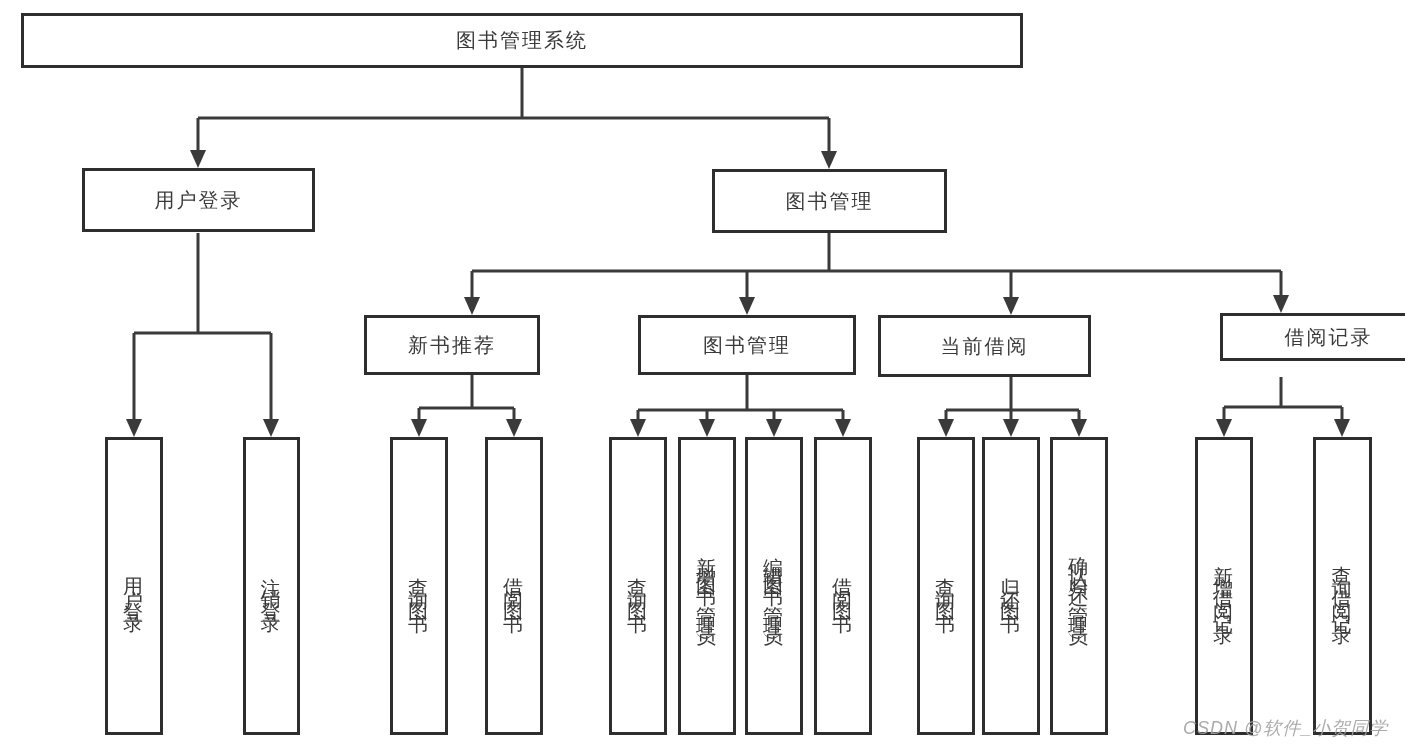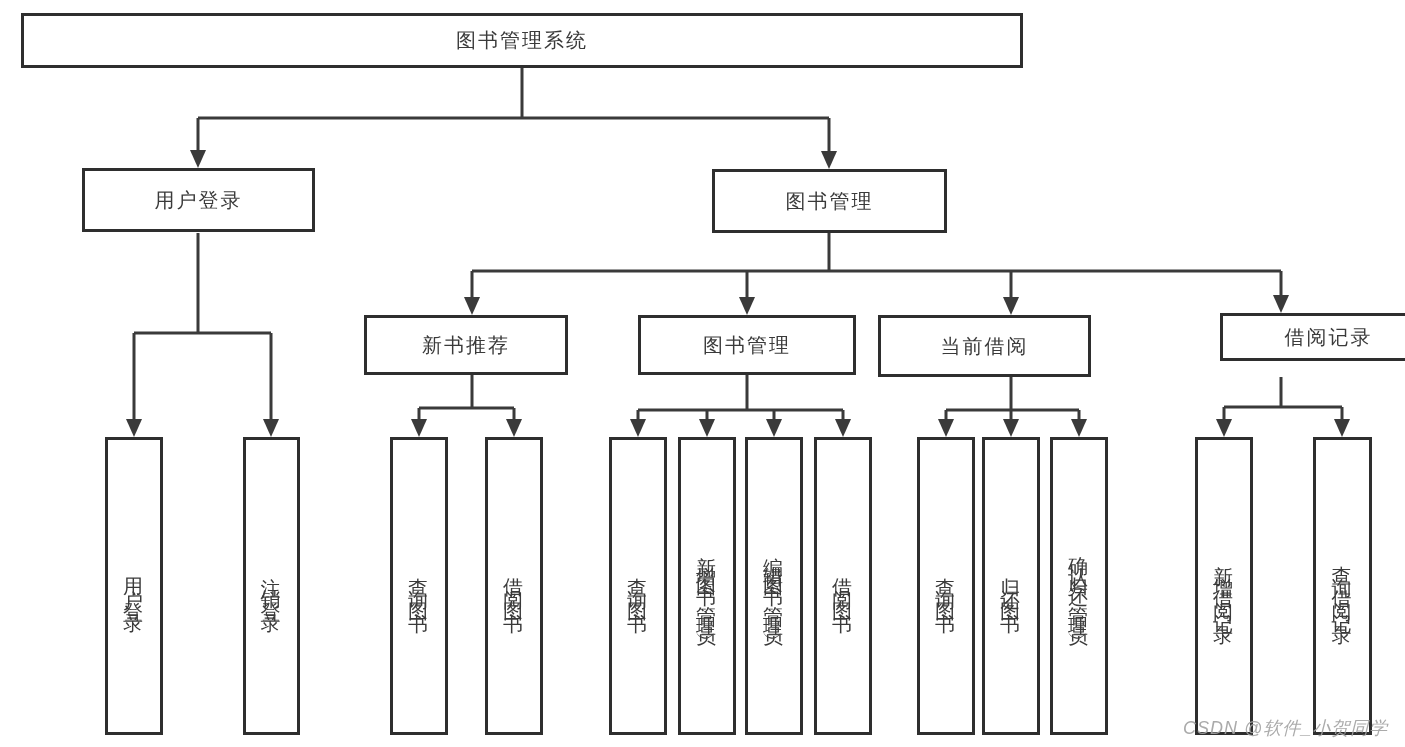--- a/index.html
+++ b/index.html
@@ -28,21 +28,21 @@
     white-space:nowrap;
     color:#3a3a3a;
   }
   .v-node.tight{letter-spacing:10px;}
   
   .n-root{left:21px;top:13px;width:1002px;height:55px;}
   
   .n-user-login{left:82px;top:168px;width:233px;height:64px;}
   .n-book-mgmt{left:712px;top:169px;width:235px;height:64px;}
   
-  .n-newbook{left:364px;top:315px;width:204px;height:60px;}
+  .n-newbook{left:364px;top:315px;width:176px;height:60px;}
   .n-borrowing{left:638px;top:315px;width:218px;height:60px;}
   .n-current{left:878px;top:315px;width:213px;height:62px;}
   .n-records{left:1173px;top:313px;width:217px;height:48px;margin-left:47px;}
   
   .leaf{top:437px;height:298px;width:58px;}
   .l0{left:105px;}
   .l1{left:243px;width:57px;}
   .l2{left:390px;}
   .l3{left:485px;}
   .l4{left:609px;}

